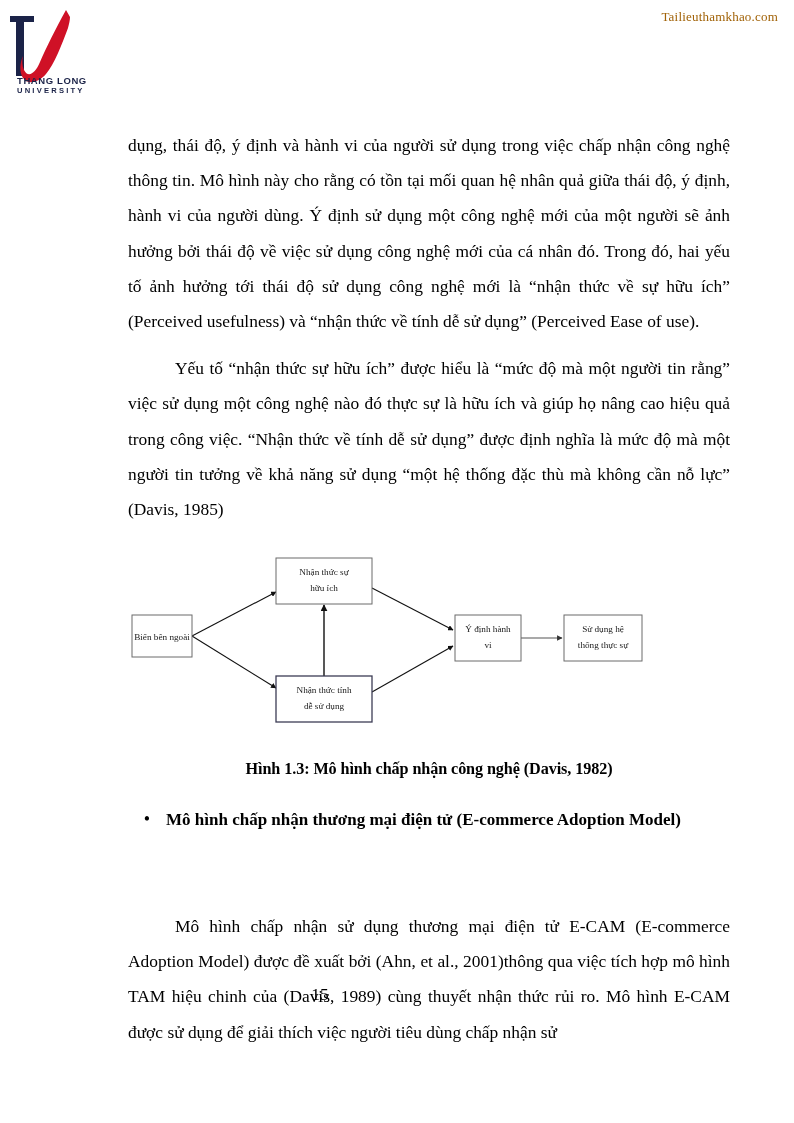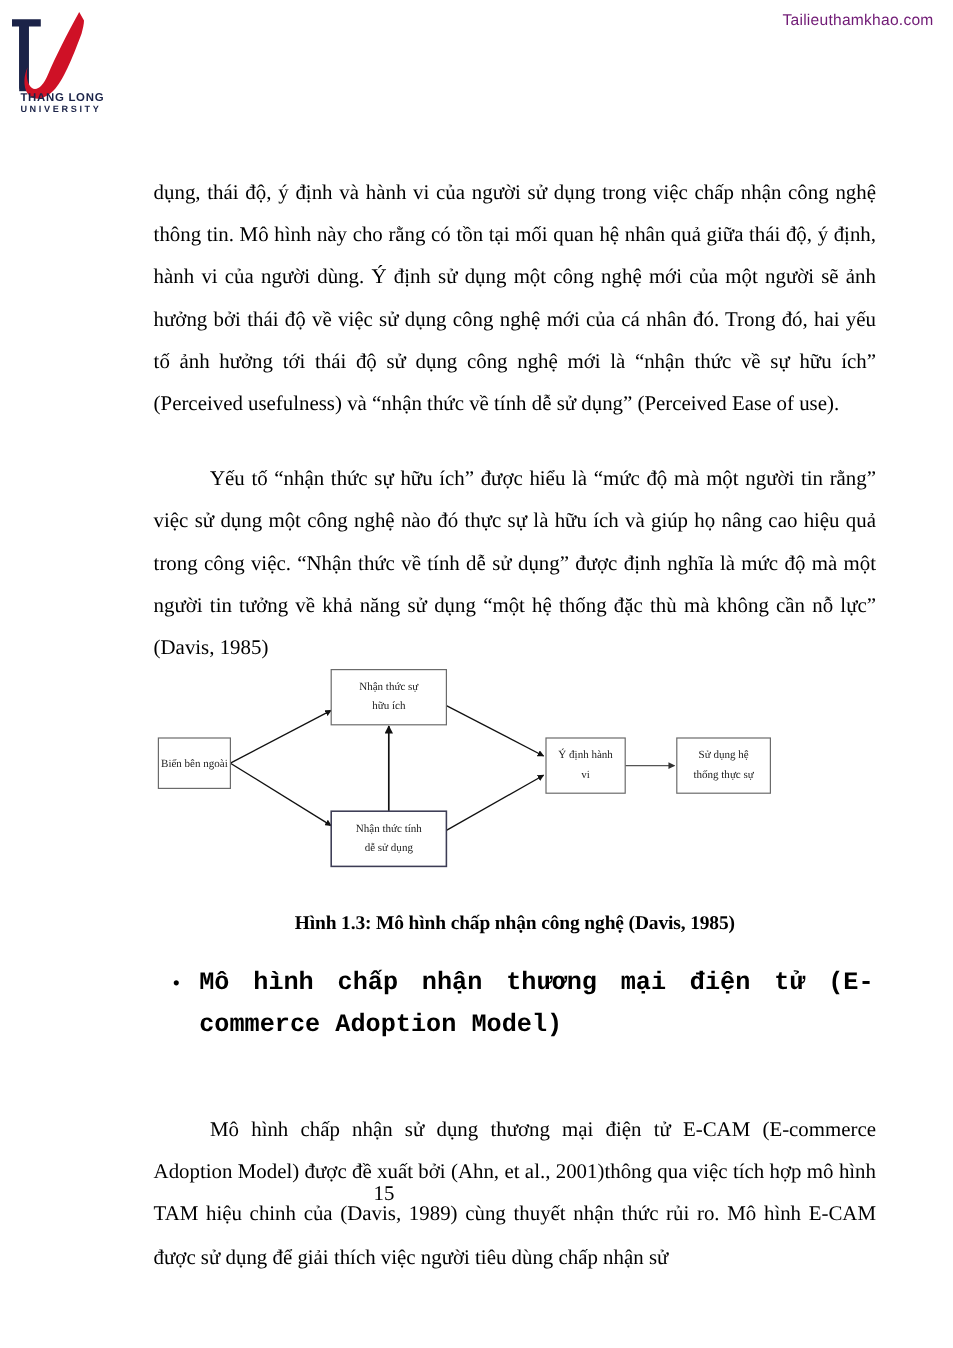--- a/index.html
+++ b/index.html
@@ -14,24 +14,24 @@
     font-family: "Liberation Serif", "DejaVu Serif", serif;
     color: #000000;
     overflow: hidden;
   }
 
   
   .watermark {
     position: absolute;
     top: 9px;
     right: 16px;
-    font-family: Liberation Sans, sans-serif;
+    font-family: Liberation Serif, serif;
     font-size: 13px;
     letter-spacing: 0.2px;
-    color: #701a75;
+    color: #a16207;
     white-space: nowrap;
     user-select: none;
   }
 
   
   .logo {
     position: absolute;
     left: 8px;
     top: 8px;
     width: 84px;
@@ -40,21 +40,21 @@
   .logo svg { display: block; }
 
   
   .page-body {
     position: absolute;
     left: 128px;
     top: 128px;
     width: 602px;
   }
   p.para {
-    margin: 15px 0 0 0;
+    margin: 0 0 0 0;
     font-size: 17.4px;
     line-height: 35.2px;
     text-align: justify;
     text-justify: inter-word;
     -webkit-hyphens: none;
     hyphens: none;
   }
   p.para.indent { text-indent: 47px; }
 
   .gap-a { height: 12px; }
@@ -93,26 +93,25 @@
   }
   .bullet-dot {
     width: 38px;
     flex: 0 0 38px;
     text-align: center;
     font-size: 18px;
     line-height: 35px;
   }
   .bullet-text {
     flex: 1 1 auto;
-    font-size: 21px;
+    font-size: 17px;
     font-weight: bold;
     line-height: 35.2px;
     text-align: justify;
     padding-right: 2px;
-    font-family: Liberation Mono, monospace;
   }
 
   
   .last-para {
     position: absolute;
     left: 128px;
     top: 909px;
     width: 602px;
   }
 
@@ -207,21 +206,21 @@
     </g>
 
     <g>
       <rect x="436" y="67" width="78" height="46" fill="#ffffff" stroke="#6b6b6b" stroke-width="1"></rect>
       <text class="box-label" x="475" y="84" text-anchor="middle">Sử dụng hệ</text>
       <text class="box-label" x="475" y="100" text-anchor="middle">thống thực sự</text>
     </g>
   </svg>
 </div>
 
-<div class="fig-caption">Hình 1.3: Mô hình chấp nhận công nghệ (Davis, 1985)</div>
+<div class="fig-caption">Hình 1.3: Mô hình chấp nhận công nghệ (Davis, 1982)</div>
 
 <div class="bullet-block">
   <div class="bullet-row">
     <div class="bullet-dot">•</div>
     <div class="bullet-text">Mô hình chấp nhận thương mại điện tử (E-commerce Adoption Model)</div>
   </div>
 </div>
 
 <div class="last-para">
   <p class="para indent">Mô hình chấp nhận sử dụng thương mại điện tử E-CAM (E-commerce Adoption Model) được đề xuất bởi (Ahn, et al., 2001)thông qua việc tích hợp mô hình TAM hiệu chinh của (Davis, 1989) cùng thuyết nhận thức rủi ro. Mô hình E-CAM được sử dụng để giải thích việc người tiêu dùng chấp nhận sử</p>

